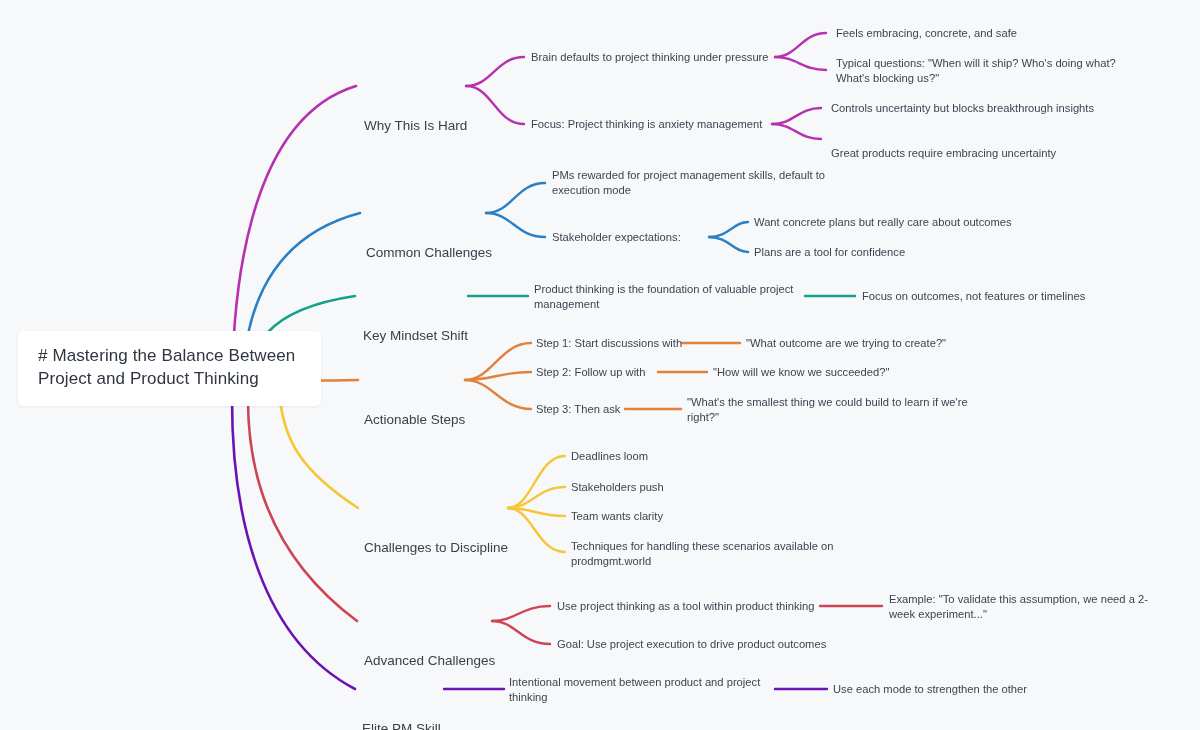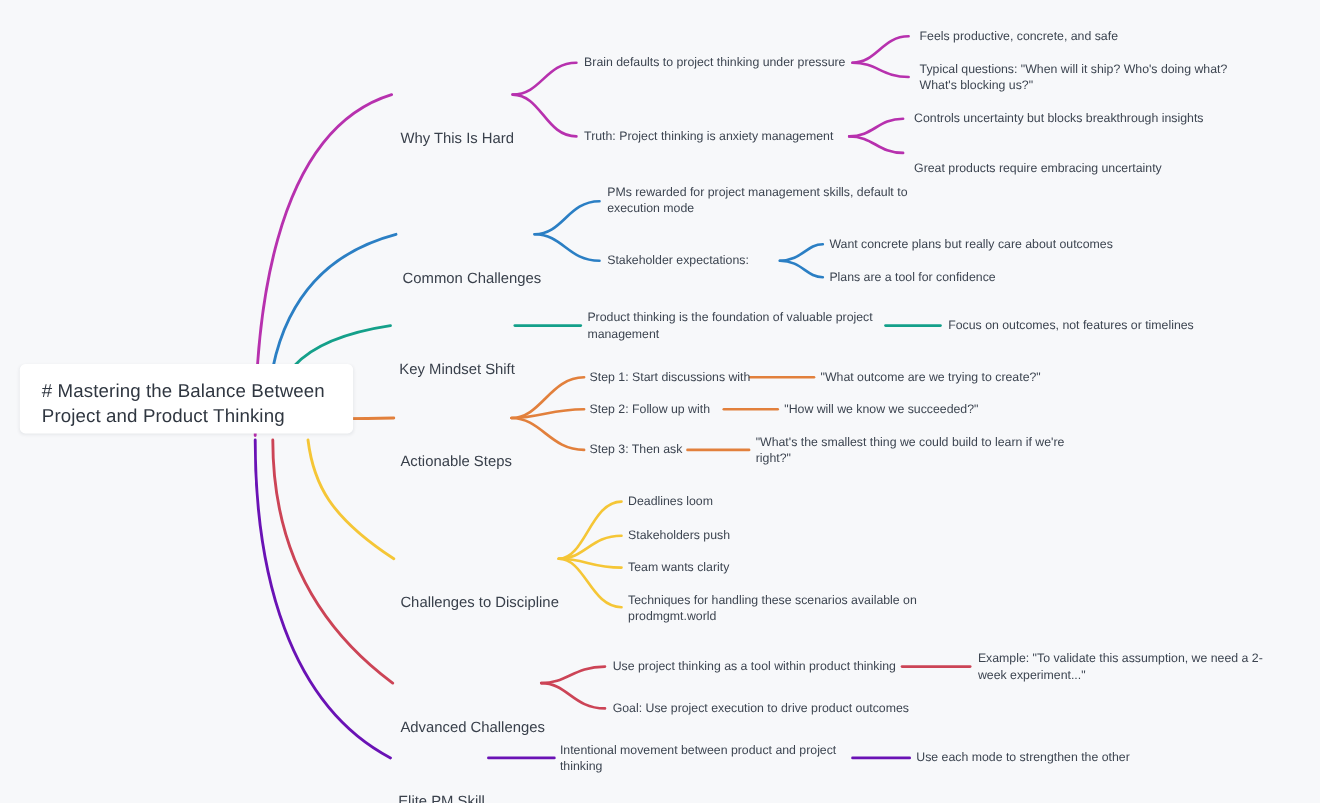--- a/index.html
+++ b/index.html
@@ -14,21 +14,21 @@
   .edge{fill:none;stroke-linecap:round;stroke-width:2.4;}
   .edge.trunk{stroke-width:2.6;}
 
   .node{position:absolute;color:#3a414d;line-height:1.35;}
   .node.root{
     background:#ffffff;
     border-radius:5px;
     box-shadow:0 1px 3px rgba(20,25,40,.07);
     color:#2f3640;
     font-size:17px;
-    padding:14px 18px 3px 20px;
+    padding:14px 18px 15px 20px;
     letter-spacing:.1px;
   }
   .node.lvl1{font-size:13.5px;color:#39404b;white-space:nowrap;margin-top:39px;}
   .node.lvl2{font-size:11.2px;color:#3c4450;}
   .node.lvl3{font-size:11.2px;color:#3c4450;}
   .node.wrap{white-space:normal;}
 </style>
 </head>
 <body>
 
@@ -100,24 +100,24 @@
   <span>Advanced Challenges</span>
 </div>
 <div class="node lvl1" style="left:362px;top:681px;">
   <span>Elite PM Skill</span>
 </div>
 
 <div class="node lvl2" style="left:531px;top:50px;white-space:nowrap;">
   <span>Brain defaults to project thinking under pressure</span>
 </div>
 <div class="node lvl2" style="left:531px;top:117px;white-space:nowrap;">
-  <span>Truth: Project thinking is anxiety management</span>
+  <span>Focus: Project thinking is anxiety management</span>
 </div>
 <div class="node lvl3" style="left:836px;top:26px;white-space:nowrap;">
-  <span>Feels productive, concrete, and safe</span>
+  <span>Feels embracing, concrete, and safe</span>
 </div>
 <div class="node lvl3 wrap" style="left:836px;top:56px;width:290px;">
   <span>Typical questions: "When will it ship? Who's doing what? What's blocking us?"</span>
 </div>
 <div class="node lvl3" style="left:831px;top:101px;white-space:nowrap;">
   <span>Controls uncertainty but blocks breakthrough insights</span>
 </div>
 <div class="node lvl3" style="left:831px;top:132px;white-space:nowrap;margin-top:14px;">
   <span>Great products require embracing uncertainty</span>
 </div>

